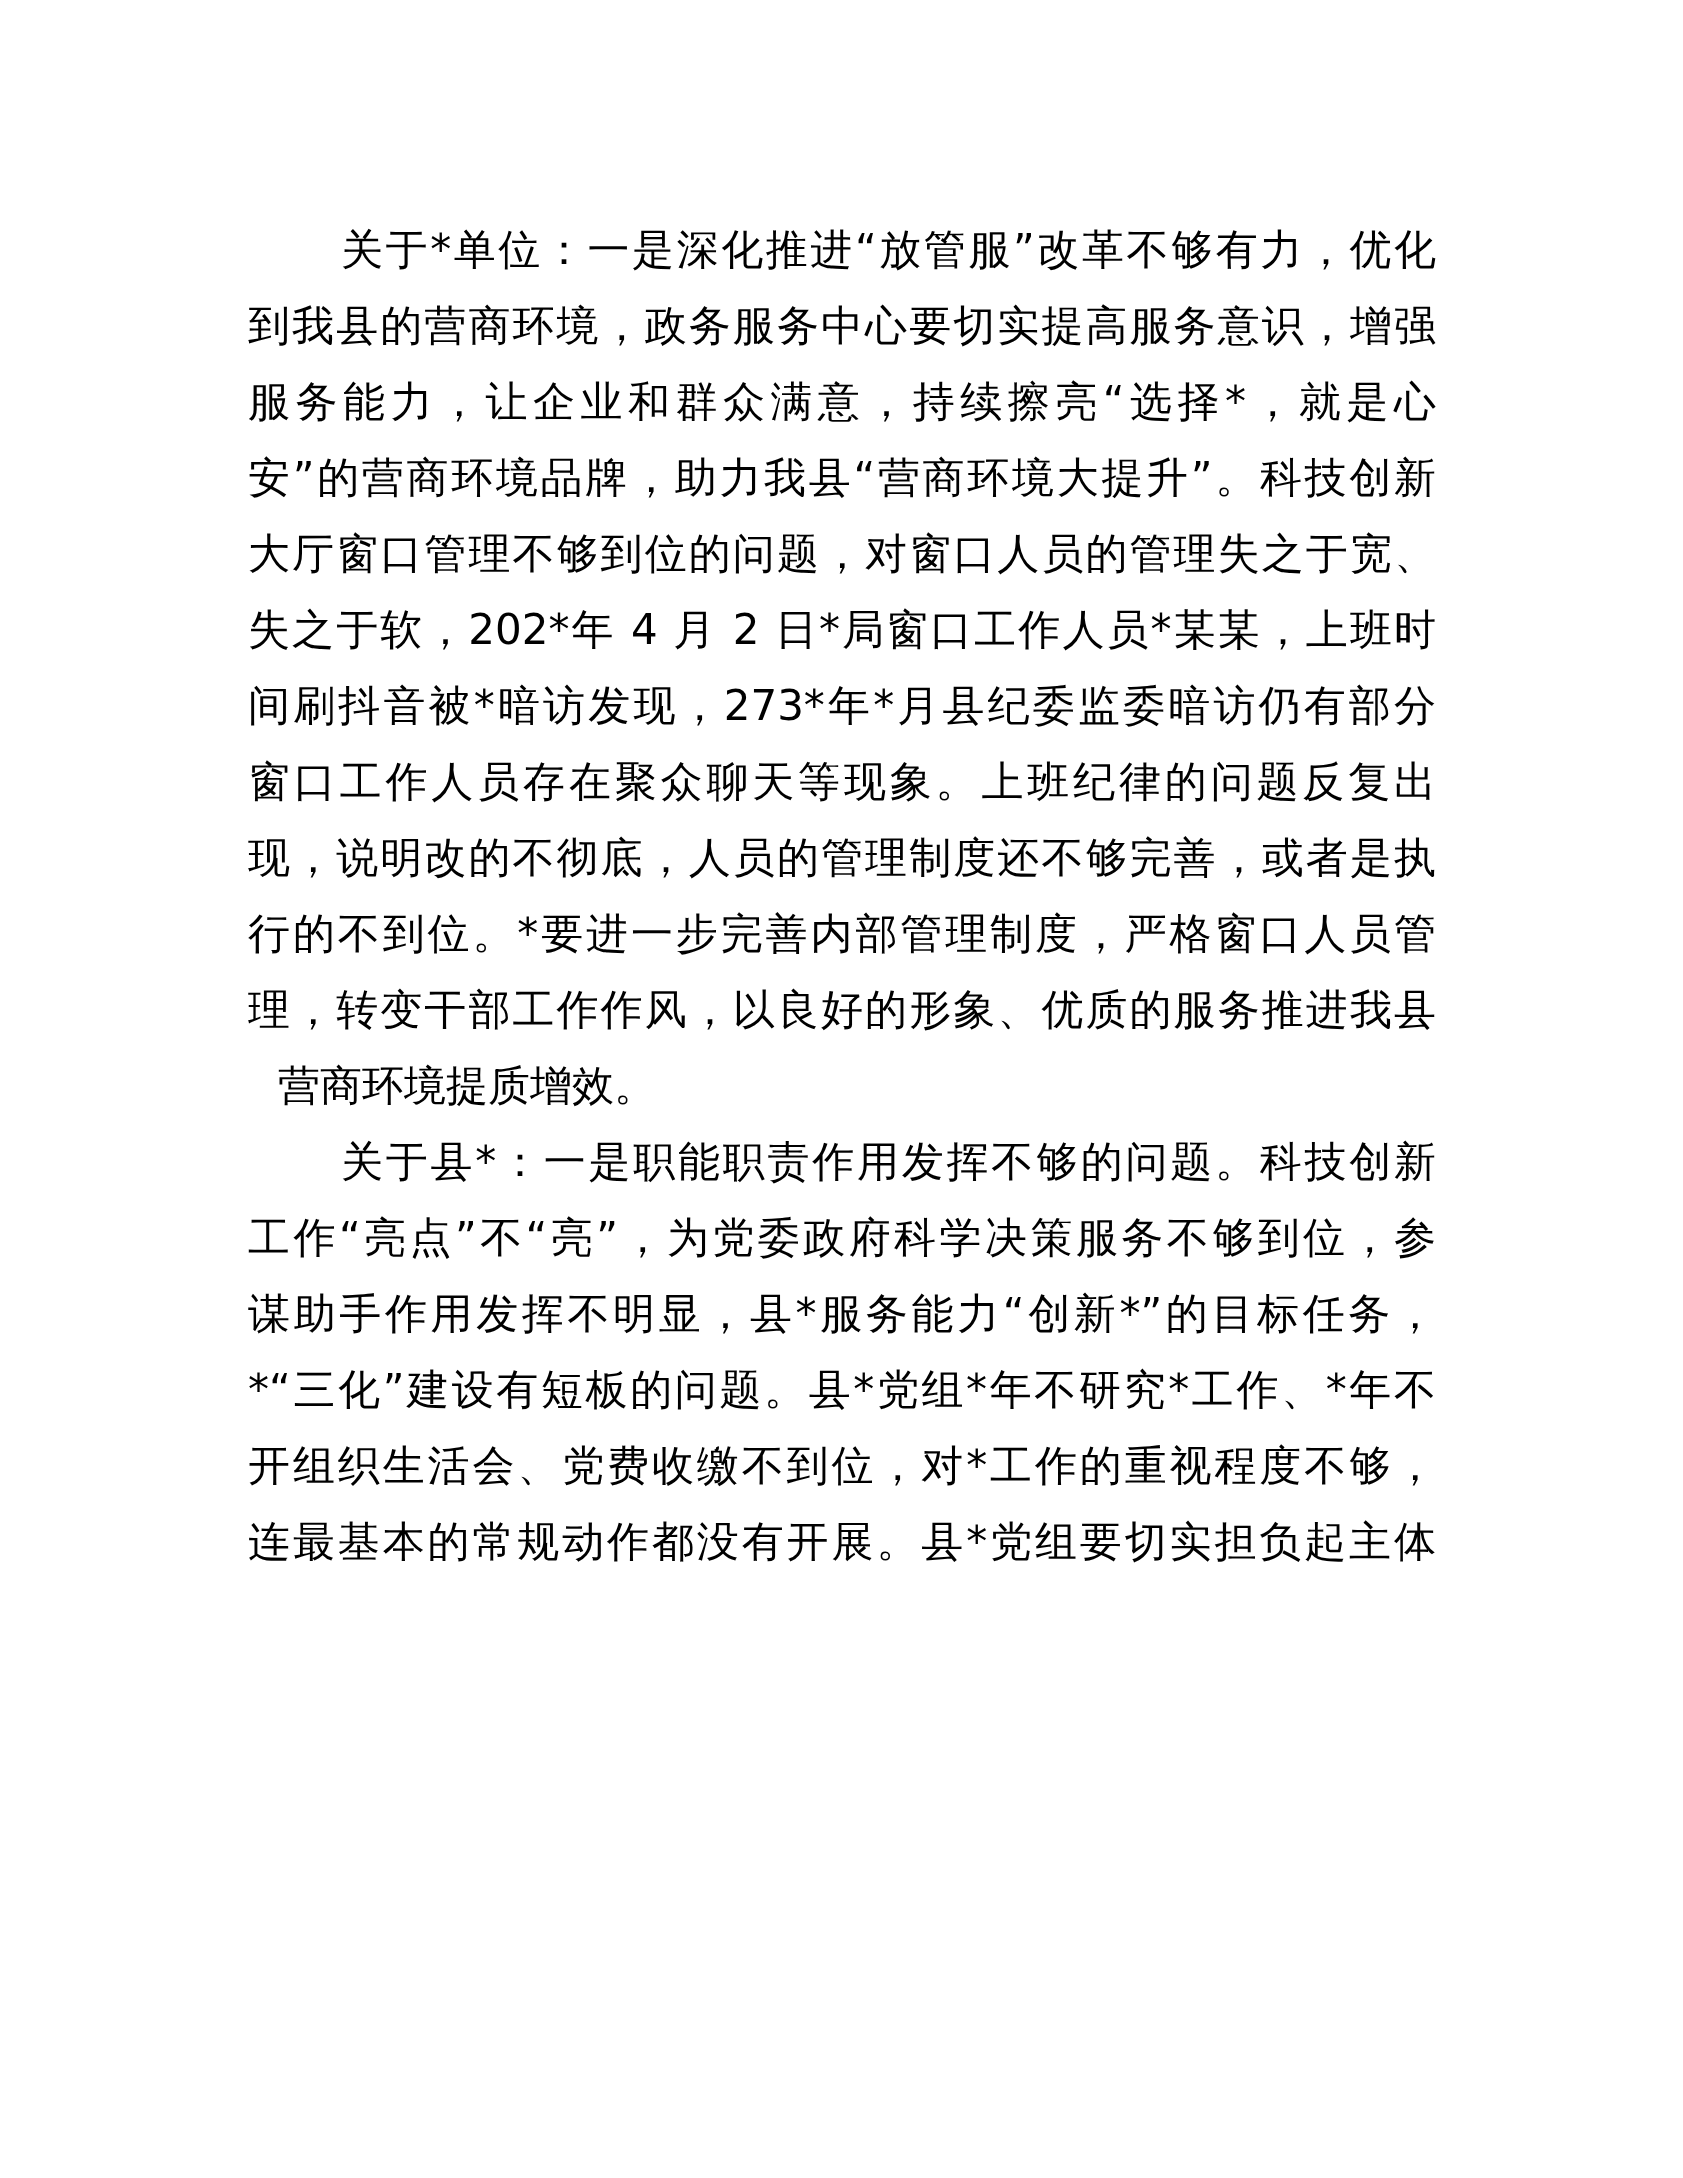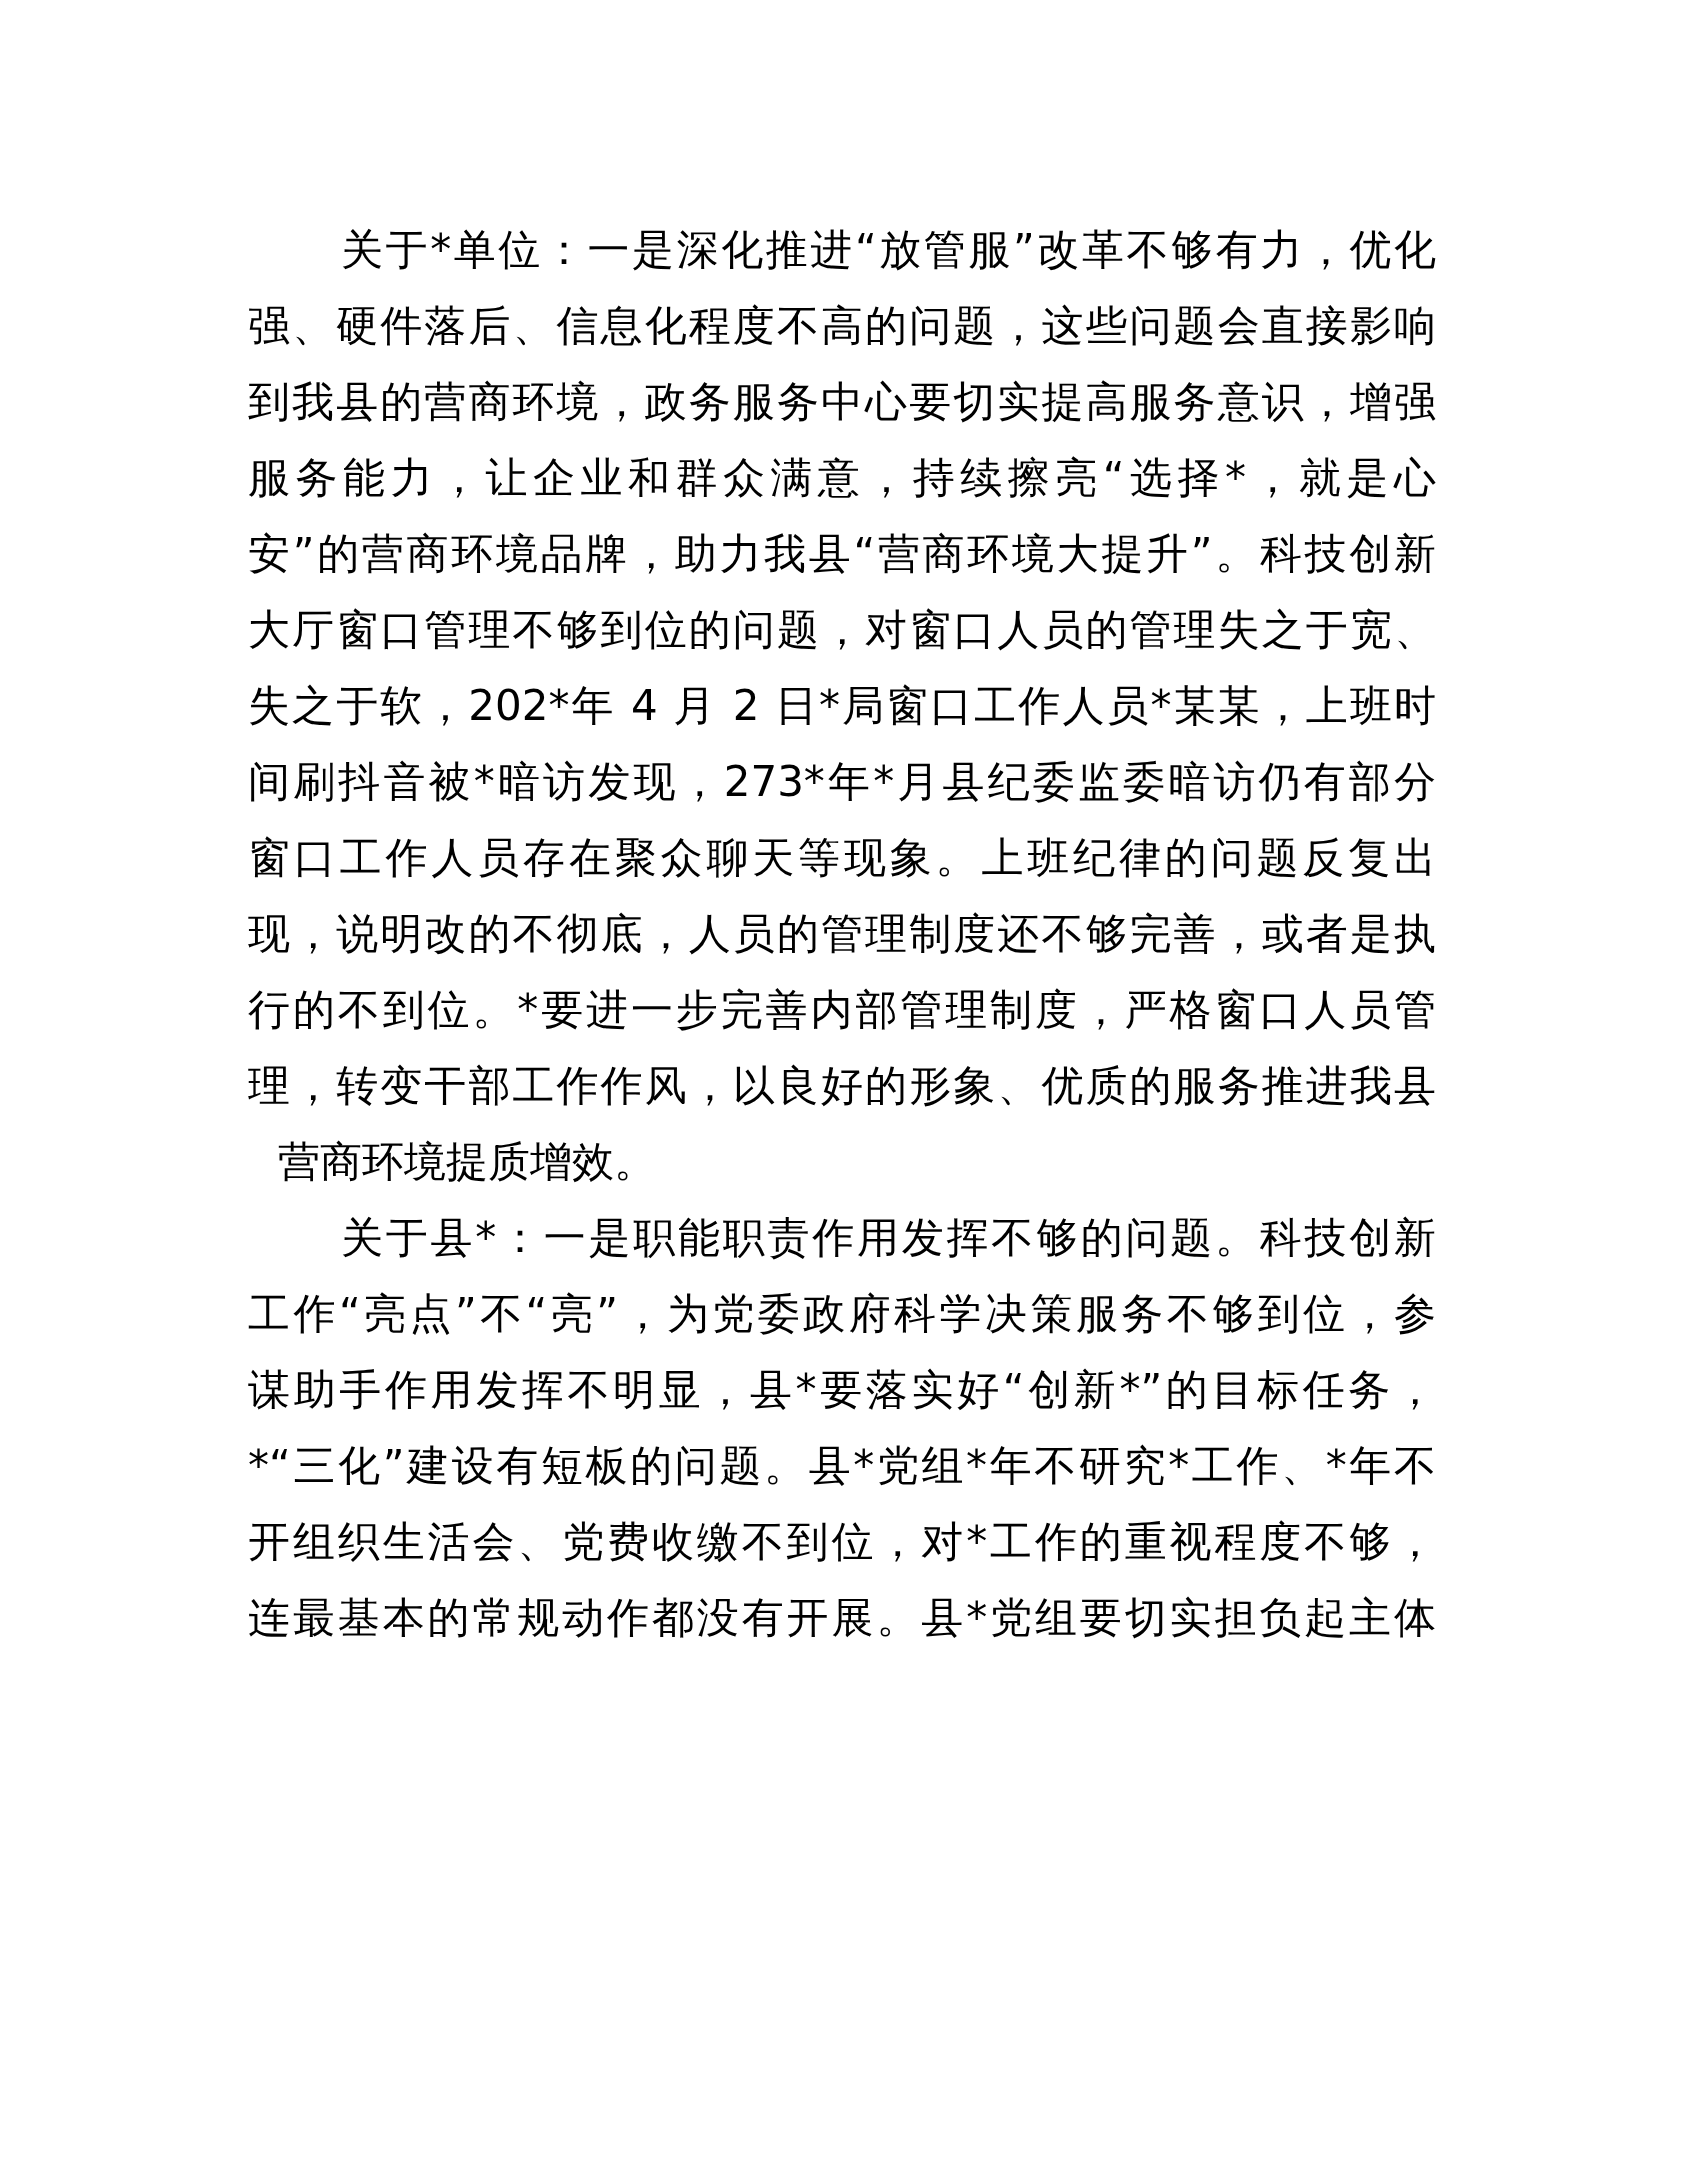--- a/index.html
+++ b/index.html
@@ -49,38 +49,37 @@
   }
 </style>
 </head>
 <body>
 
 <div class="page">
   <div class="content">
 
     <div>
       <div class="line indent">关于*单位：一是深化推进“放管服”改革不够有力，优化</div>
-      <div class="line">强、硬件落后、信息化程度不高的问题，这些问题会直接影响</div>
       <div class="line">到我县的营商环境，政务服务中心要切实提高服务意识，增强</div>
       <div class="line">服务能力，让企业和群众满意，持续擦亮“选择*，就是心</div>
       <div class="line">安”的营商环境品牌，助力我县“营商环境大提升”。科技创新</div>
       <div class="line">大厅窗口管理不够到位的问题，对窗口人员的管理失之于宽、</div>
       <div class="line">失之于软，202*年 4 月 2 日*局窗口工作人员*某某，上班时</div>
       <div class="line">间刷抖音被*暗访发现，273*年*月县纪委监委暗访仍有部分</div>
       <div class="line">窗口工作人员存在聚众聊天等现象。上班纪律的问题反复出</div>
       <div class="line">现，说明改的不彻底，人员的管理制度还不够完善，或者是执</div>
       <div class="line">行的不到位。*要进一步完善内部管理制度，严格窗口人员管</div>
       <div class="line">理，转变干部工作作风，以良好的形象、优质的服务推进我县</div>
       <div class="line last">营商环境提质增效。</div>
     </div>
 
     <div>
       <div class="line indent">关于县*：一是职能职责作用发挥不够的问题。科技创新</div>
       <div class="line">工作“亮点”不“亮”，为党委政府科学决策服务不够到位，参</div>
-      <div class="line">谋助手作用发挥不明显，县*要落实好“创新*”的目标任务，</div>
+      <div class="line">谋助手作用发挥不明显，县*服务能力“创新*”的目标任务，</div>
       <div class="line">*“三化”建设有短板的问题。县*党组*年不研究*工作、*年不</div>
       <div class="line">开组织生活会、党费收缴不到位，对*工作的重视程度不够，</div>
       <div class="line">连最基本的常规动作都没有开展。县*党组要切实担负起主体</div>
     </div>
 
   </div>
 </div>
 
 
 </body></html>

